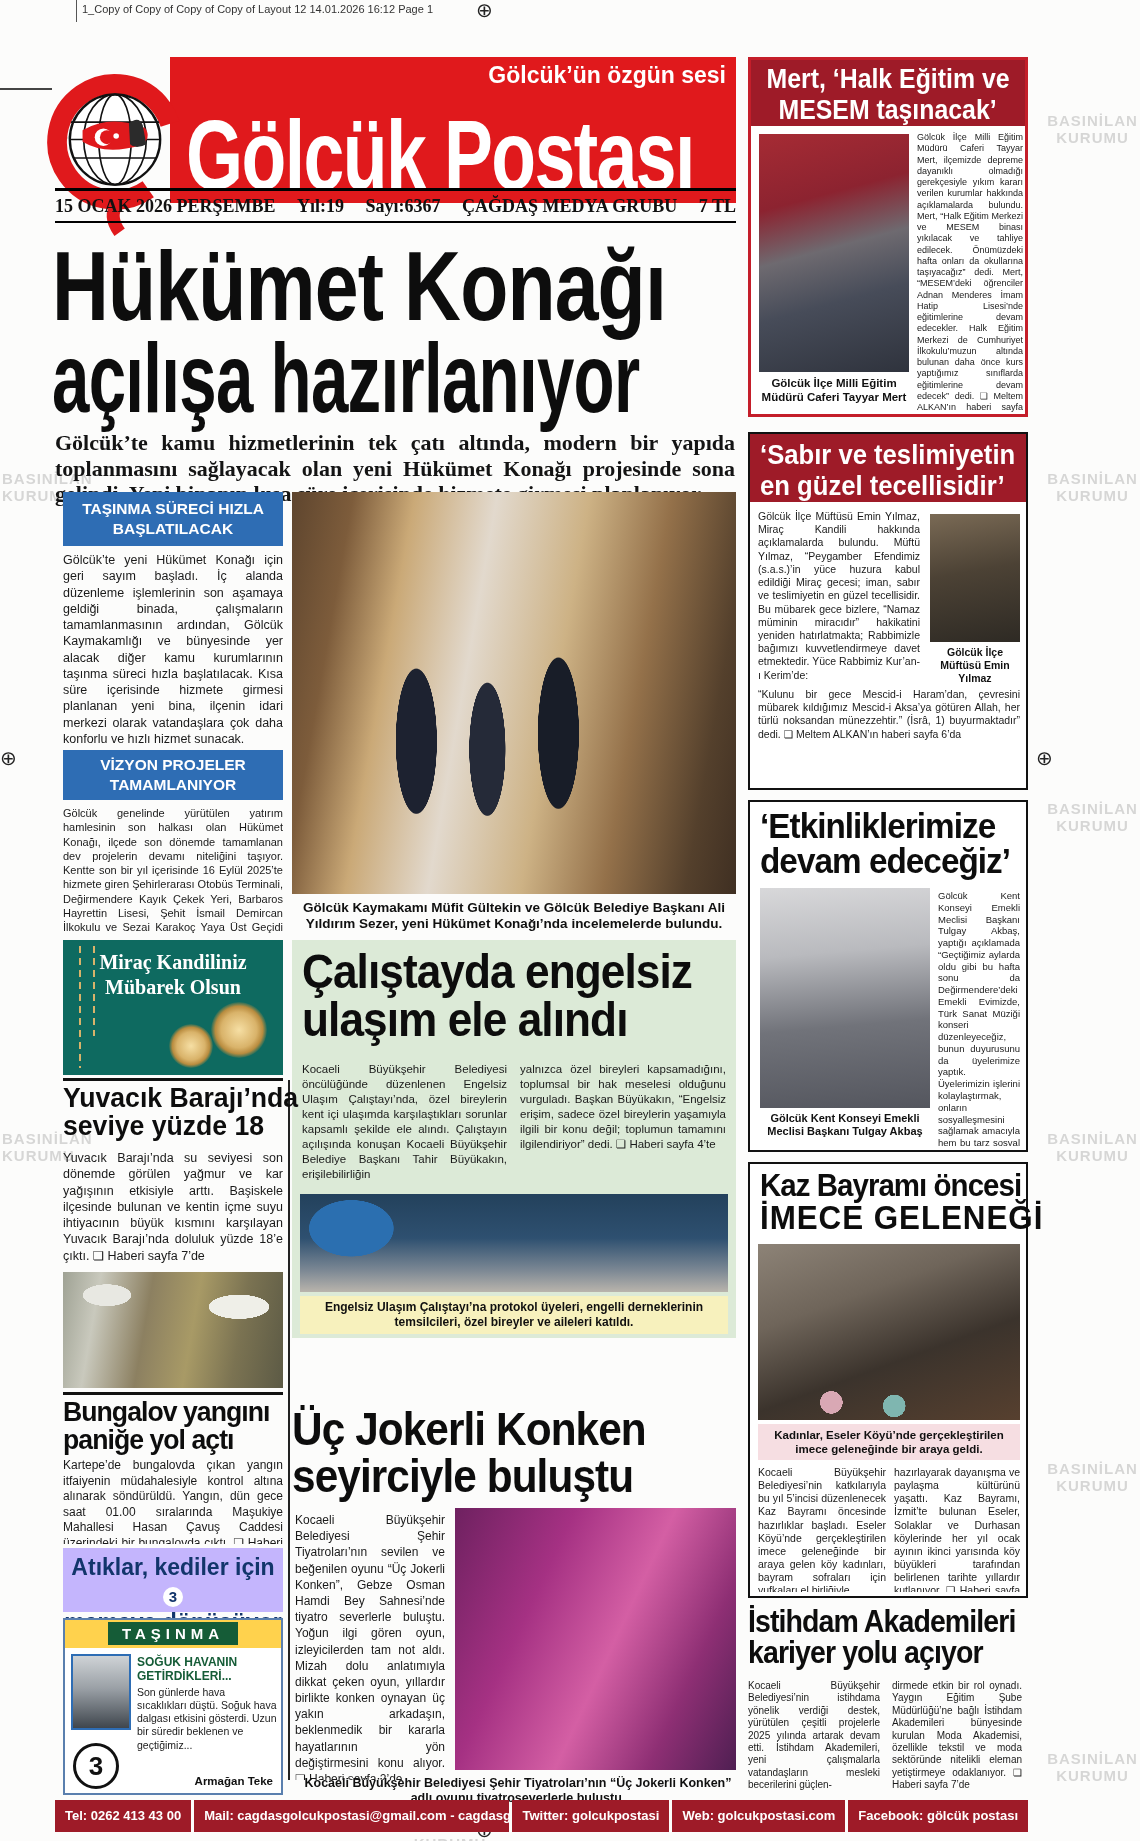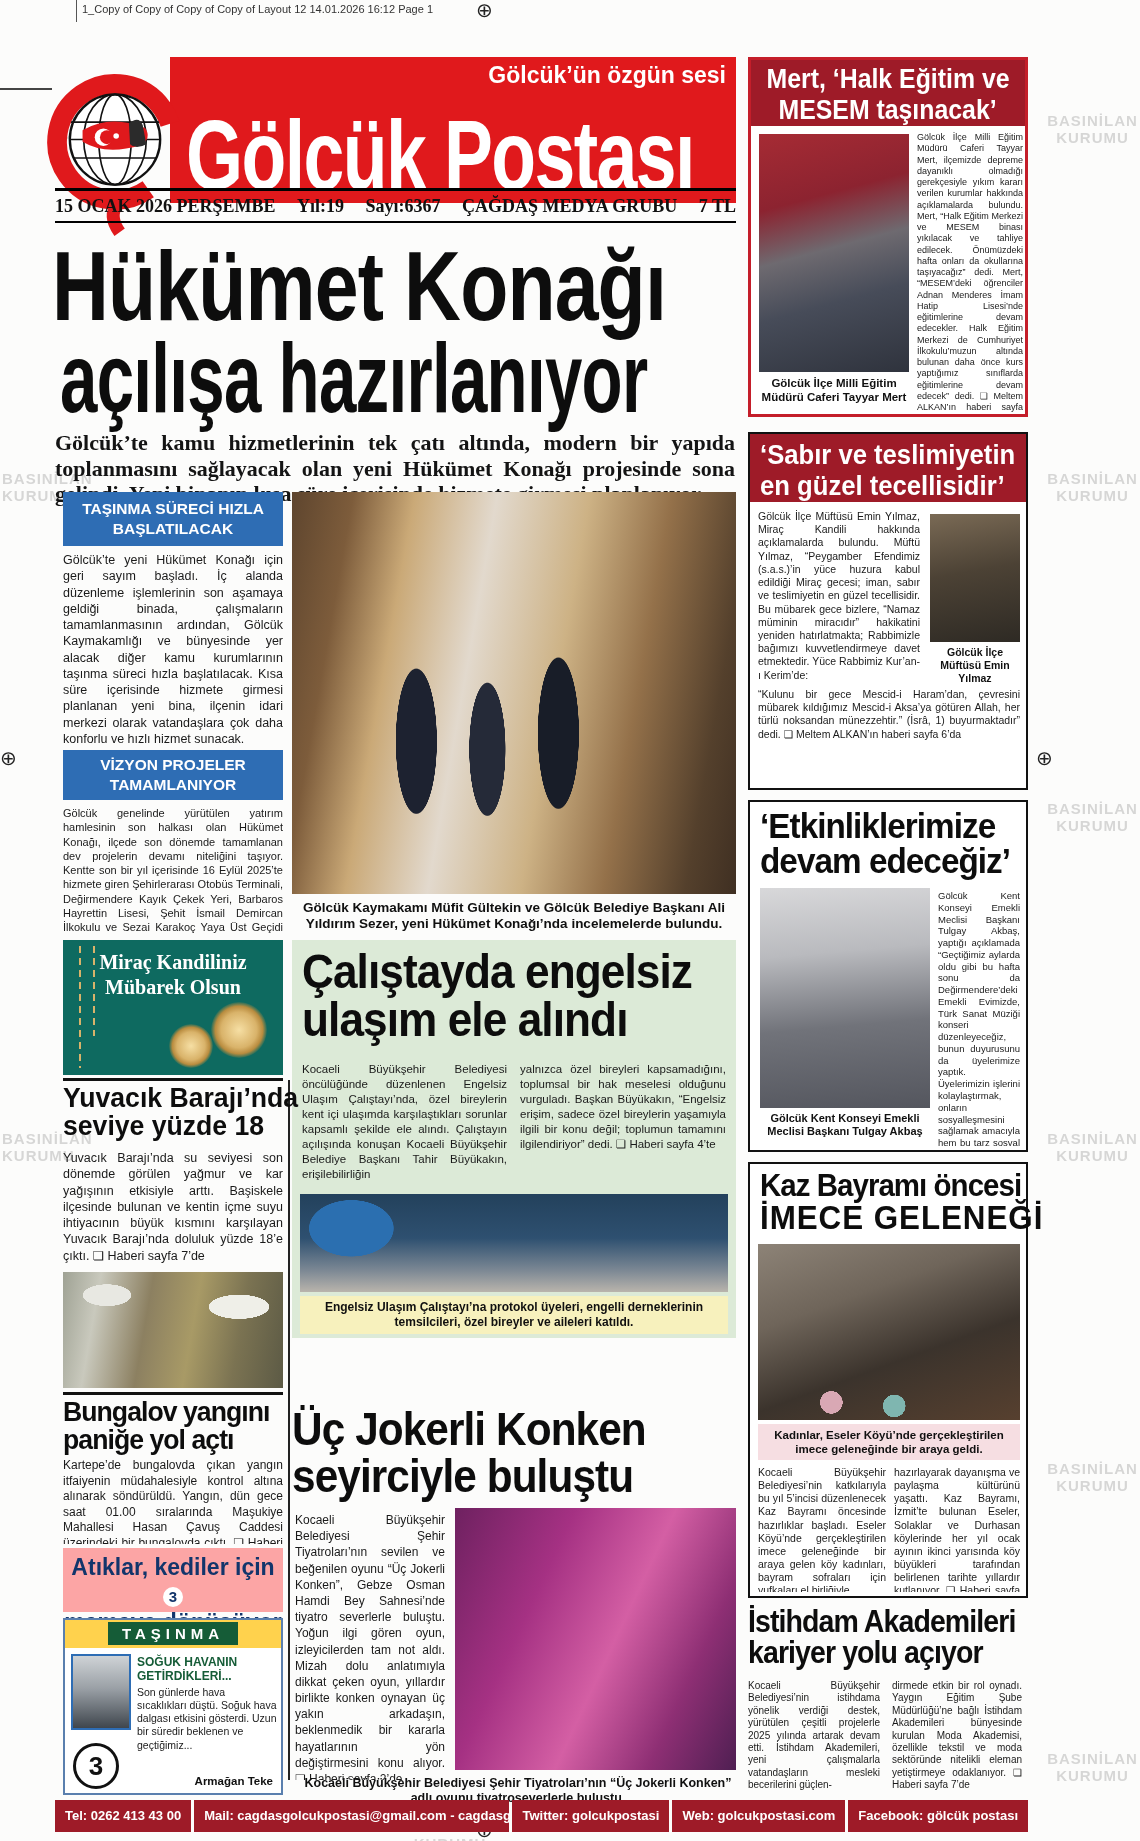--- a/index.html
+++ b/index.html
@@ -83,21 +83,21 @@
   <div class="abs serif" style="left:55px;top:188px;width:681px;height:30px;border-top:3px solid #000;border-bottom:2px solid #000;display:flex;align-items:center;justify-content:space-between;font-weight:bold;font-size:18px;">
     <span>15 OCAK 2026 PERŞEMBE</span>
     <span>Yıl:19</span>
     <span>Sayı:6367</span>
     <span>ÇAĞDAŞ MEDYA GRUBU</span>
     <span>7 TL</span>
   </div>
 
   <div class="abs" style="left:52px;top:238px;">
     <div><span class="sqz headline-black" style="font-size:96px;transform:scale(0.82,1.02);">Hükümet Konağı</span></div>
-    <div style="margin-top:-4px;margin-left:8px;"><span class="sqz headline-black" style="font-size:96px;transform:scale(0.70,1.02);">açılışa hazırlanıyor</span></div>
+    <div style="margin-top:-4px;"><span class="sqz headline-black" style="font-size:96px;transform:scale(0.70,1.02);">açılışa hazırlanıyor</span></div>
   </div>
   <div class="abs serif jus" style="left:55px;top:430px;width:680px;font-size:22px;font-weight:bold;line-height:1.17;color:#141414;">Gölcük’te kamu hizmetlerinin tek çatı altında, modern bir yapıda toplanmasını sağlayacak olan yeni Hükümet Konağı projesinde sona gelindi. Yeni binanın kısa süre içerisinde hizmete girmesi planlanıyor</div>
 
   <div class="abs kicker" style="left:63px;top:492px;width:220px;height:54px;font-size:15.5px;padding:0 14px;box-sizing:border-box;">TAŞINMA SÜRECİ HIZLA BAŞLATILACAK</div>
   <div class="abs body-txt jus" style="left:63px;top:552px;width:220px;height:196px;font-size:12.5px;">Gölcük’te yeni Hükümet Konağı için geri sayım başladı. İç alanda düzenleme işlemlerinin son aşamaya geldiği binada, çalışmaların tamamlanmasının ardından, Gölcük Kaymakamlığı ve bünyesinde yer alacak diğer kamu kurumlarının taşınma süreci hızla başlatılacak. Kısa süre içerisinde hizmete girmesi planlanan yeni bina, ilçenin idari merkezi olarak vatandaşlara çok daha konforlu ve hızlı hizmet sunacak.</div>
   <div class="abs kicker" style="left:63px;top:750px;width:220px;height:50px;font-size:15.5px;padding:0 20px;box-sizing:border-box;">VİZYON PROJELER TAMAMLANIYOR</div>
   <div class="abs body-txt jus" style="left:63px;top:806px;width:220px;height:132px;font-size:11px;">Gölcük genelinde yürütülen yatırım hamlesinin son halkası olan Hükümet Konağı, ilçede son dönemde tamamlanan dev projelerin devamı niteliğini taşıyor. Kentte son bir yıl içerisinde 16 Eylül 2025’te hizmete giren Şehirlerarası Otobüs Terminali, Değirmendere Kayık Çekek Yeri, Barbaros Hayrettin Lisesi, Şehit İsmail Demircan İlkokulu ve Sezai Karakoç Yaya Üst Geçidi gibi vizyon projeler vatandaşın kullanımına sunulmuştu. ❏ Haberi sayfa 6’da</div>
 
   <div class="abs photo" style="left:292px;top:492px;width:444px;height:402px;background-image:
       radial-gradient(ellipse 34px 120px at 28% 62%, #1d2230 60%, rgba(0,0,0,0) 61%),
@@ -151,21 +151,21 @@
       radial-gradient(ellipse 50px 20px at 80% 30%, #efefe8 60%, rgba(0,0,0,0) 61%),
       linear-gradient(100deg,#9fa294 0%,#c9c9bd 16%,#8c8061 38%,#a89a66 58%,#7b7352 78%,#5c5a45 100%);"></div>
 
   <div class="abs" style="left:63px;top:1392px;width:220px;height:3px;background:#111;"></div>
   <div class="abs" style="left:63px;top:1398px;">
     <span class="sqz headline-black" style="font-size:28px;transform:scale(0.95,1);">Bungalov yangını</span><br>
     <span class="sqz headline-black" style="font-size:28px;transform:scale(0.95,1);">paniğe yol açtı</span>
   </div>
   <div class="abs body-txt jus" style="left:63px;top:1458px;width:220px;height:86px;font-size:12px;">Kartepe’de bungalovda çıkan yangın itfaiyenin müdahalesiyle kontrol altına alınarak söndürüldü. Yangın, dün gece saat 01.00 sıralarında Maşukiye Mahallesi Hasan Çavuş Caddesi üzerindeki bir bungalovda çıktı. ❏ Haberi sayfa 3’te</div>
 
-  <div class="abs" style="left:63px;top:1548px;width:220px;height:64px;background:#fca5a5;text-align:center;">
+  <div class="abs" style="left:63px;top:1548px;width:220px;height:64px;background:#c4b5fd;text-align:center;">
     <div style="font-size:23px;font-weight:800;color:#12356b;line-height:1.2;padding-top:6px;">
       <span>Atıklar, kediler için</span>
       <span style="display:inline-block;background:#fff;border-radius:50%;width:20px;height:20px;line-height:20px;font-size:15px;vertical-align:middle;">3</span><br>
       <span>mamaya dönüşüyor</span>
     </div>
   </div>
 
   <div class="abs artbox" style="left:63px;top:1618px;width:220px;height:177px;border:2px solid #5a7fae;">
     <div style="height:28px;background:#ffd24d;text-align:center;">
       <span style="display:inline-block;background:#155c37;color:#fff;font-weight:800;font-size:15px;letter-spacing:5px;padding:3px 14px;margin-top:2px;">TAŞINMA</span>

